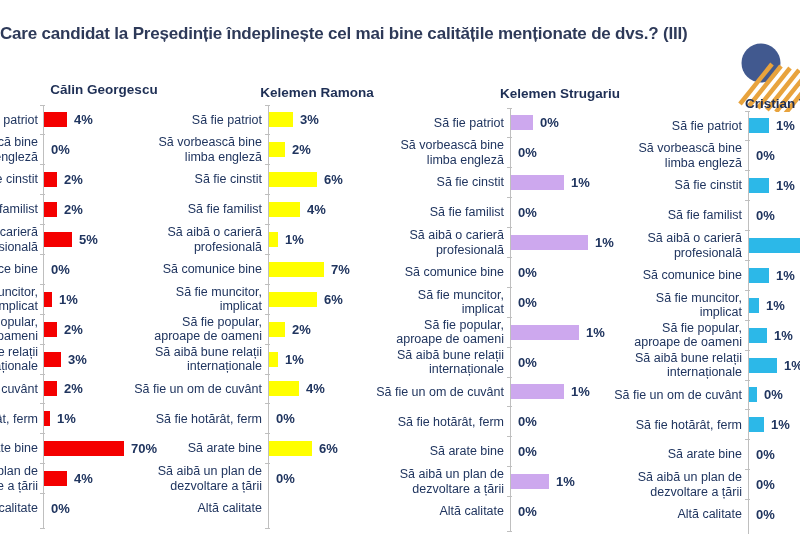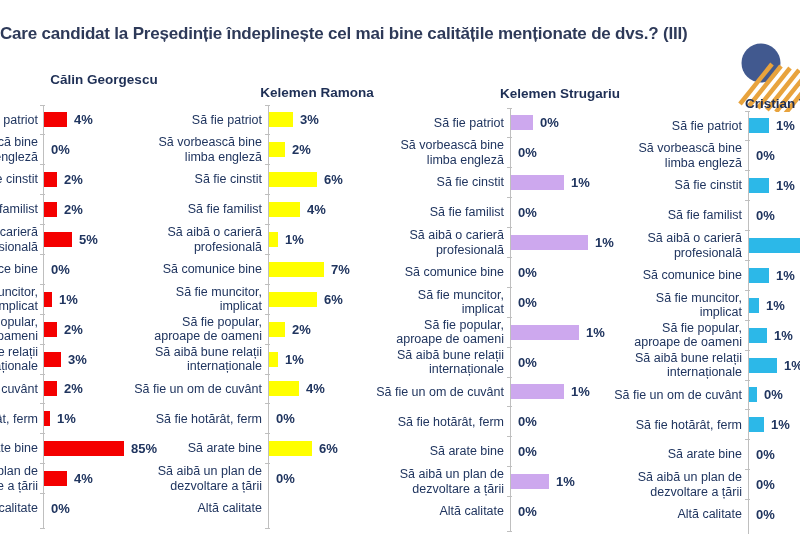--- a/index.html
+++ b/index.html
@@ -60,21 +60,21 @@
       <line x1="11" y1="64" x2="43" y2="24"></line>
       <line x1="20" y1="66" x2="52" y2="26"></line>
       <line x1="29" y1="68" x2="61" y2="28"></line>
       <line x1="38" y1="70" x2="70" y2="30"></line>
       <line x1="47" y1="72" x2="79" y2="32"></line>
     </g>
   </svg>
 
   <div id="charts-root">
       <div class="chart">
-        <div class="chart-header" style="top: 72px; left: 104px; transform: translateX(-50%);">Călin Georgescu</div>
+        <div class="chart-header" style="top: 82px; left: 104px; transform: translateX(-50%);">Călin Georgescu</div>
         <div class="labels-col" style="left: -182px; top: 105px;">
           <div class="label-row" style="height: 29.9px;">Să fie patriot</div>
           <div class="label-row" style="height: 29.9px;">Să vorbească bine
 limba engleză</div>
           <div class="label-row" style="height: 29.9px;">Să fie cinstit</div>
           <div class="label-row" style="height: 29.9px;">Să fie familist</div>
           <div class="label-row" style="height: 29.9px;">Să aibă o carieră
 profesională</div>
           <div class="label-row" style="height: 29.9px;">Să comunice bine</div>
           <div class="label-row" style="height: 29.9px;">Să fie muncitor,
@@ -128,21 +128,21 @@
           <div class="bar-row" style="height: 29.9px;">
             <div class="bar" style="width: 13px; background: rgb(244, 0, 0);"></div>
             <span class="value-label">2%</span>
           </div>
           <div class="bar-row" style="height: 29.9px;">
             <div class="bar" style="width: 6px; background: rgb(244, 0, 0);"></div>
             <span class="value-label">1%</span>
           </div>
           <div class="bar-row" style="height: 29.9px;">
             <div class="bar" style="width: 80px; background: rgb(244, 0, 0);"></div>
-            <span class="value-label">85%</span>
+            <span class="value-label">70%</span>
           </div>
           <div class="bar-row" style="height: 29.9px;">
             <div class="bar" style="width: 23px; background: rgb(244, 0, 0);"></div>
             <span class="value-label">4%</span>
           </div>
           <div class="bar-row" style="height: 29.9px;">
             <span class="value-label">0%</span>
           </div>
         </div>
       </div>

